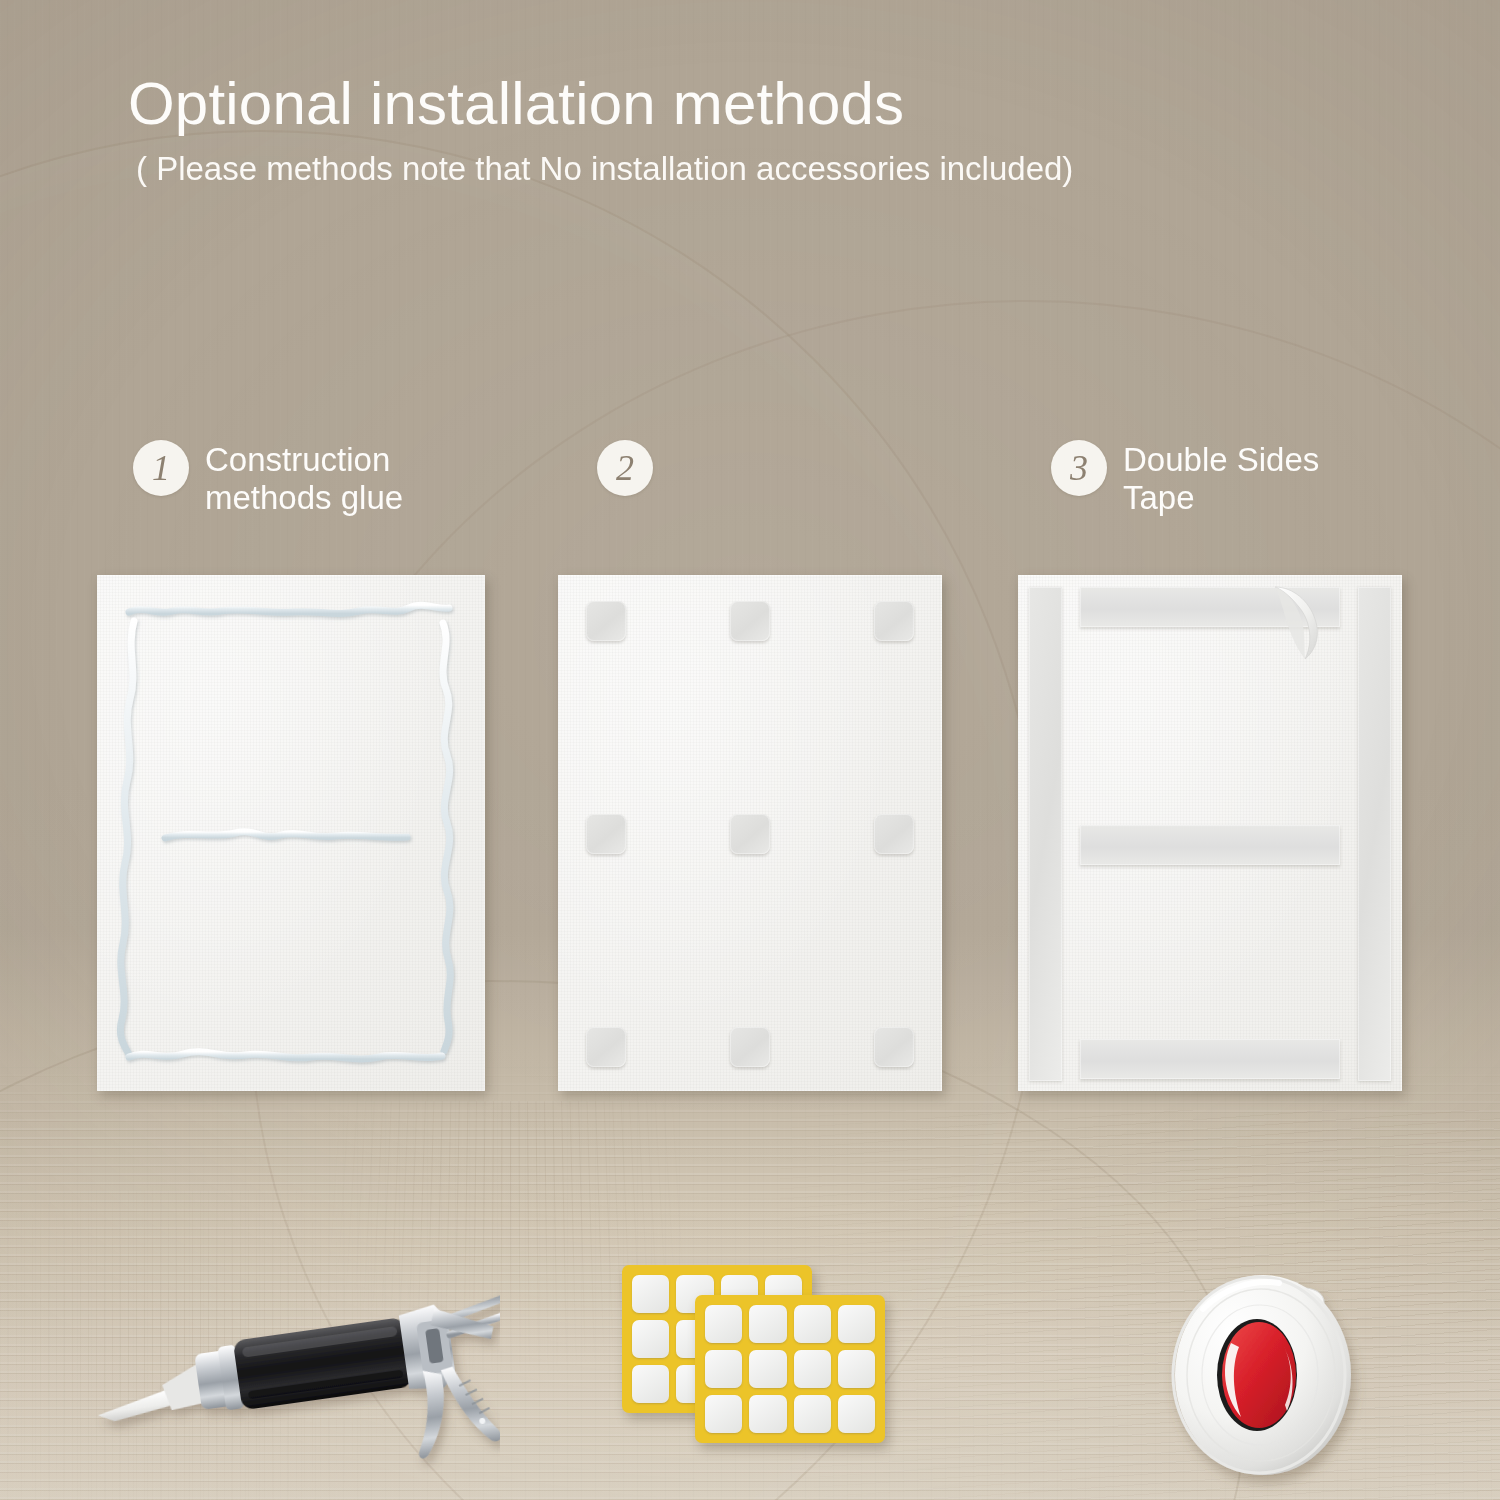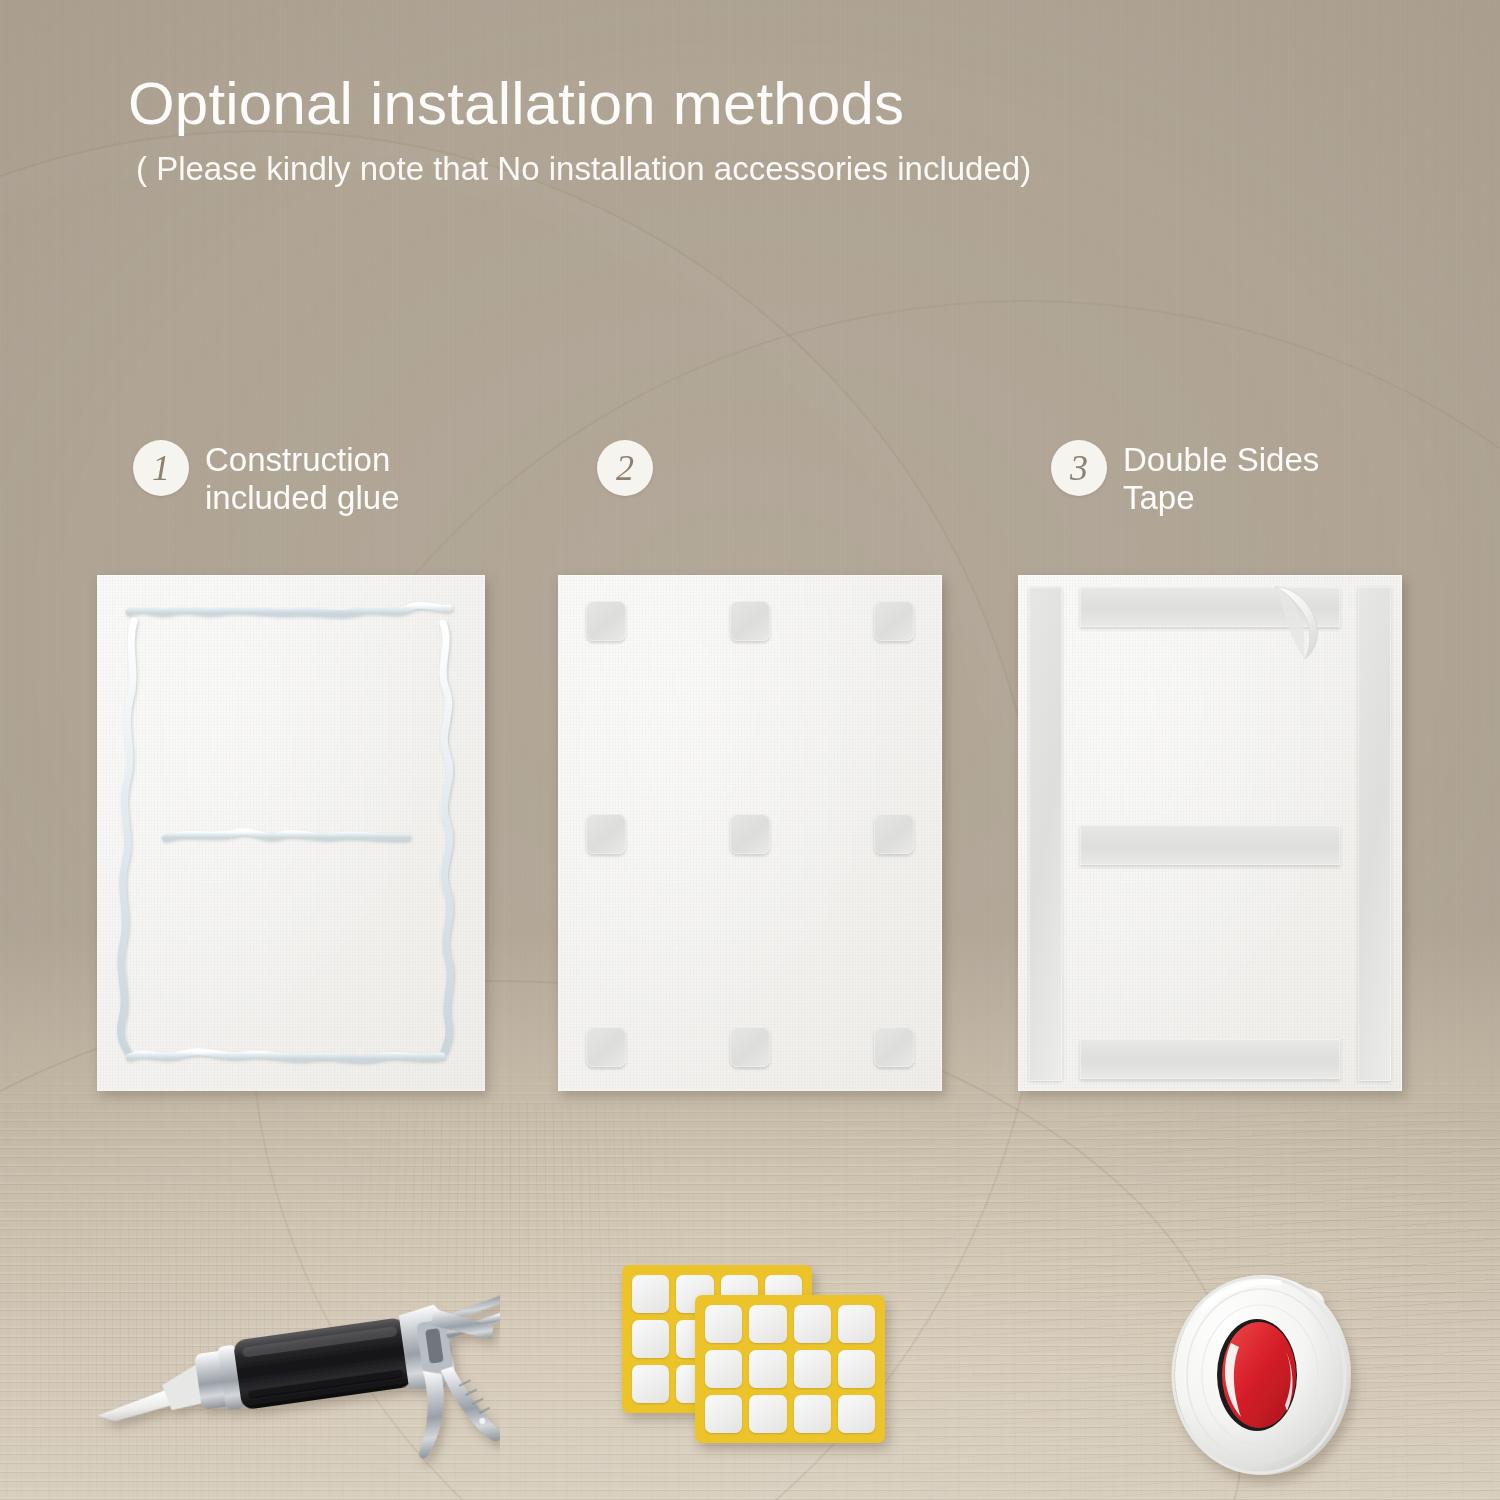--- a/index.html
+++ b/index.html
@@ -336,27 +336,27 @@
   <div class="bg-arc-2"></div>
   <div class="bg-arc-3"></div>
   <div class="bg-hstripes"></div>
   <div class="bg-hstripes-b"></div>
   <div class="bg-fan"></div>
   <div class="bg-fan2"></div>
   <div class="bg-vignette"></div>
 
   <div class="header">
     <div class="title">Optional installation methods</div>
-    <div class="subtitle">( Please kindly note that No installation accessories included)</div>
+    <div class="subtitle">( Please methods note that No installation accessories included)</div>
   </div>
 
   <div class="step step-1">
     <div class="step-badge">1</div>
     <div class="step-text">Construction
-included glue</div>
+methods glue</div>
   </div>
 
   <div class="step step-2">
     <div class="step-badge">2</div>
   </div>
 
   <div class="step step-3">
     <div class="step-badge">3</div>
     <div class="step-text">Double Sides
 Tape</div>

